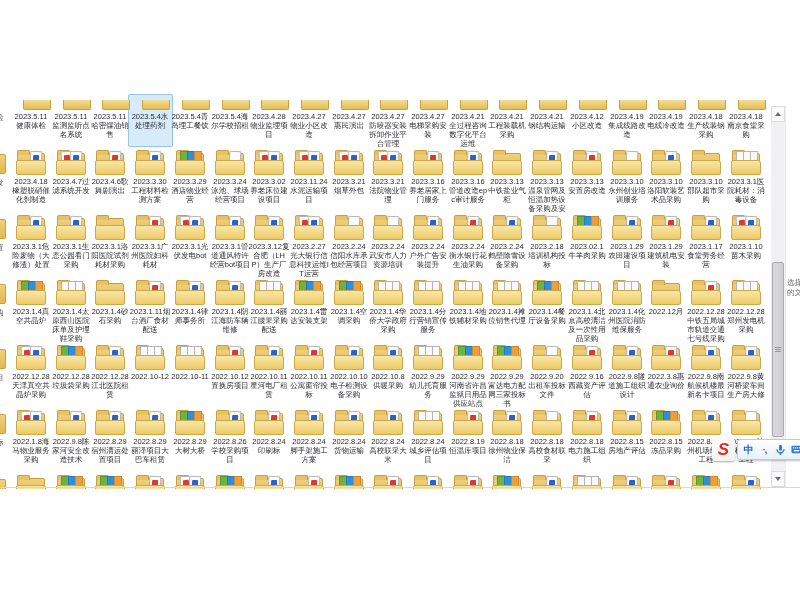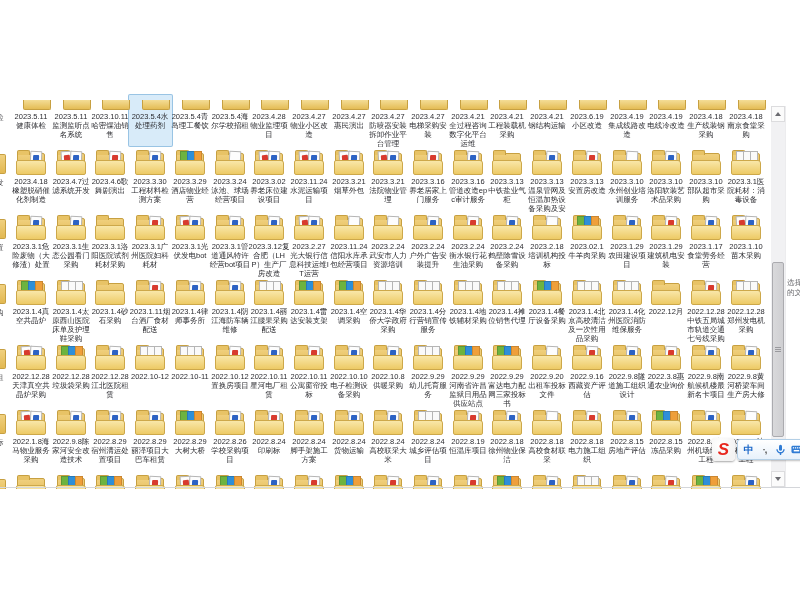--- a/index.html
+++ b/index.html
@@ -94,21 +94,21 @@
       <div class="item" style="left: 51px; top: 85px;">
         <div class="folder">
           <span class="sliver"></span>
         </div>
         <div class="flabel">2023.5.11 监测监听点名系统</div>
       </div>
       <div class="item" style="left: 90px; top: 85px;">
         <div class="folder">
           <span class="sliver"></span>
         </div>
-        <div class="flabel">2023.10.11 哈密煤油销售</div>
+        <div class="flabel">2023.5.11 哈密煤油销售</div>
       </div>
       <div class="item" style="left: 130px; top: 85px;">
         <div class="folder">
           <span class="sliver"></span>
         </div>
         <div class="flabel">2023.5.4水处理药剂</div>
       </div>
       <div class="item" style="left: 170px; top: 85px;">
         <div class="folder">
           <span class="sliver"></span>
@@ -166,21 +166,21 @@
       <div class="item" style="left: 527px; top: 85px;">
         <div class="folder">
           <span class="sliver"></span>
         </div>
         <div class="flabel">2023.4.21 钢结构运输</div>
       </div>
       <div class="item" style="left: 567px; top: 85px;">
         <div class="folder">
           <span class="sliver"></span>
         </div>
-        <div class="flabel">2023.6.19 小区改造</div>
+        <div class="flabel">2023.4.12 小区改造</div>
       </div>
       <div class="item" style="left: 607px; top: 85px;">
         <div class="folder">
           <span class="sliver"></span>
         </div>
         <div class="flabel">2023.4.19 集成线路改造</div>
       </div>
       <div class="item" style="left: 646px; top: 85px;">
         <div class="folder">
           <span class="sliver"></span>
@@ -529,21 +529,21 @@
         <div class="flabel">2023.2.27 光大银行信息科技运维IT运营</div>
       </div>
       <div class="item" style="left: 329px; top: 215px;">
         <div class="folder">
           <i class="fb"></i>
           <span class="cont">
             <b class="pg p2"></b>
           </span>
           <i class="ff"></i>
         </div>
-        <div class="flabel">2023.11.24 信阳水库承包经营项目</div>
+        <div class="flabel">2023.2.24 信阳水库承包经营项目</div>
       </div>
       <div class="item" style="left: 368px; top: 215px;">
         <div class="folder">
           <i class="fb"></i>
           <span class="cont">
             <b class="pg p2"></b>
           </span>
           <i class="ff"></i>
         </div>
         <div class="flabel">2023.2.24 武安市人力资源培训</div>

